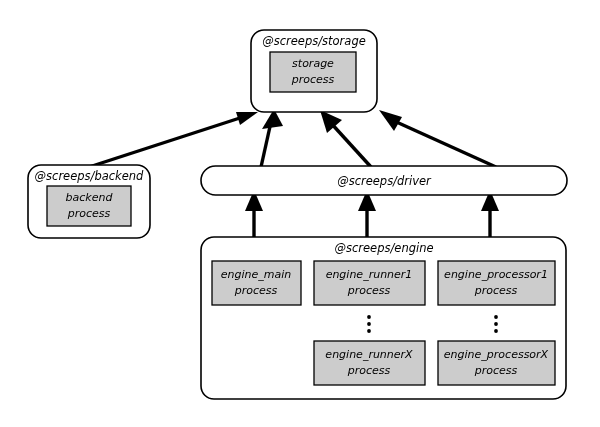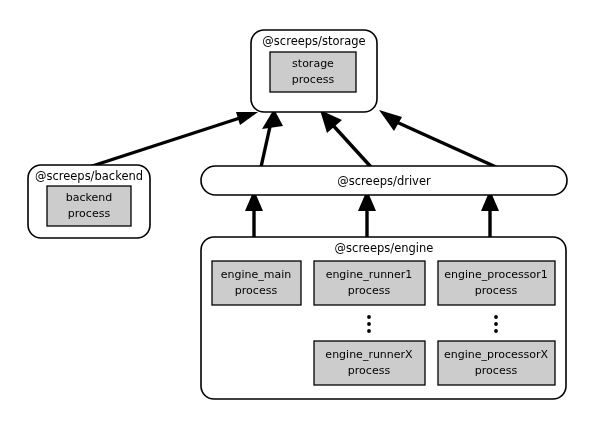--- a/index.html
+++ b/index.html
@@ -10,20 +10,21 @@
   body {
     width: 600px;
     height: 427px;
     font-family: "DejaVu Sans", "Liberation Sans", sans-serif;
     overflow: hidden;
   }
   #diagram-root {
     position: relative;
     width: 600px;
     height: 375px;
+    font-style: italic;
   }
   svg#diagram-svg {
     position: absolute;
     top: 0;
     left: 0;
     width: 600px;
     height: 427px;
     display: block;
   }
   .pkg-shell {

